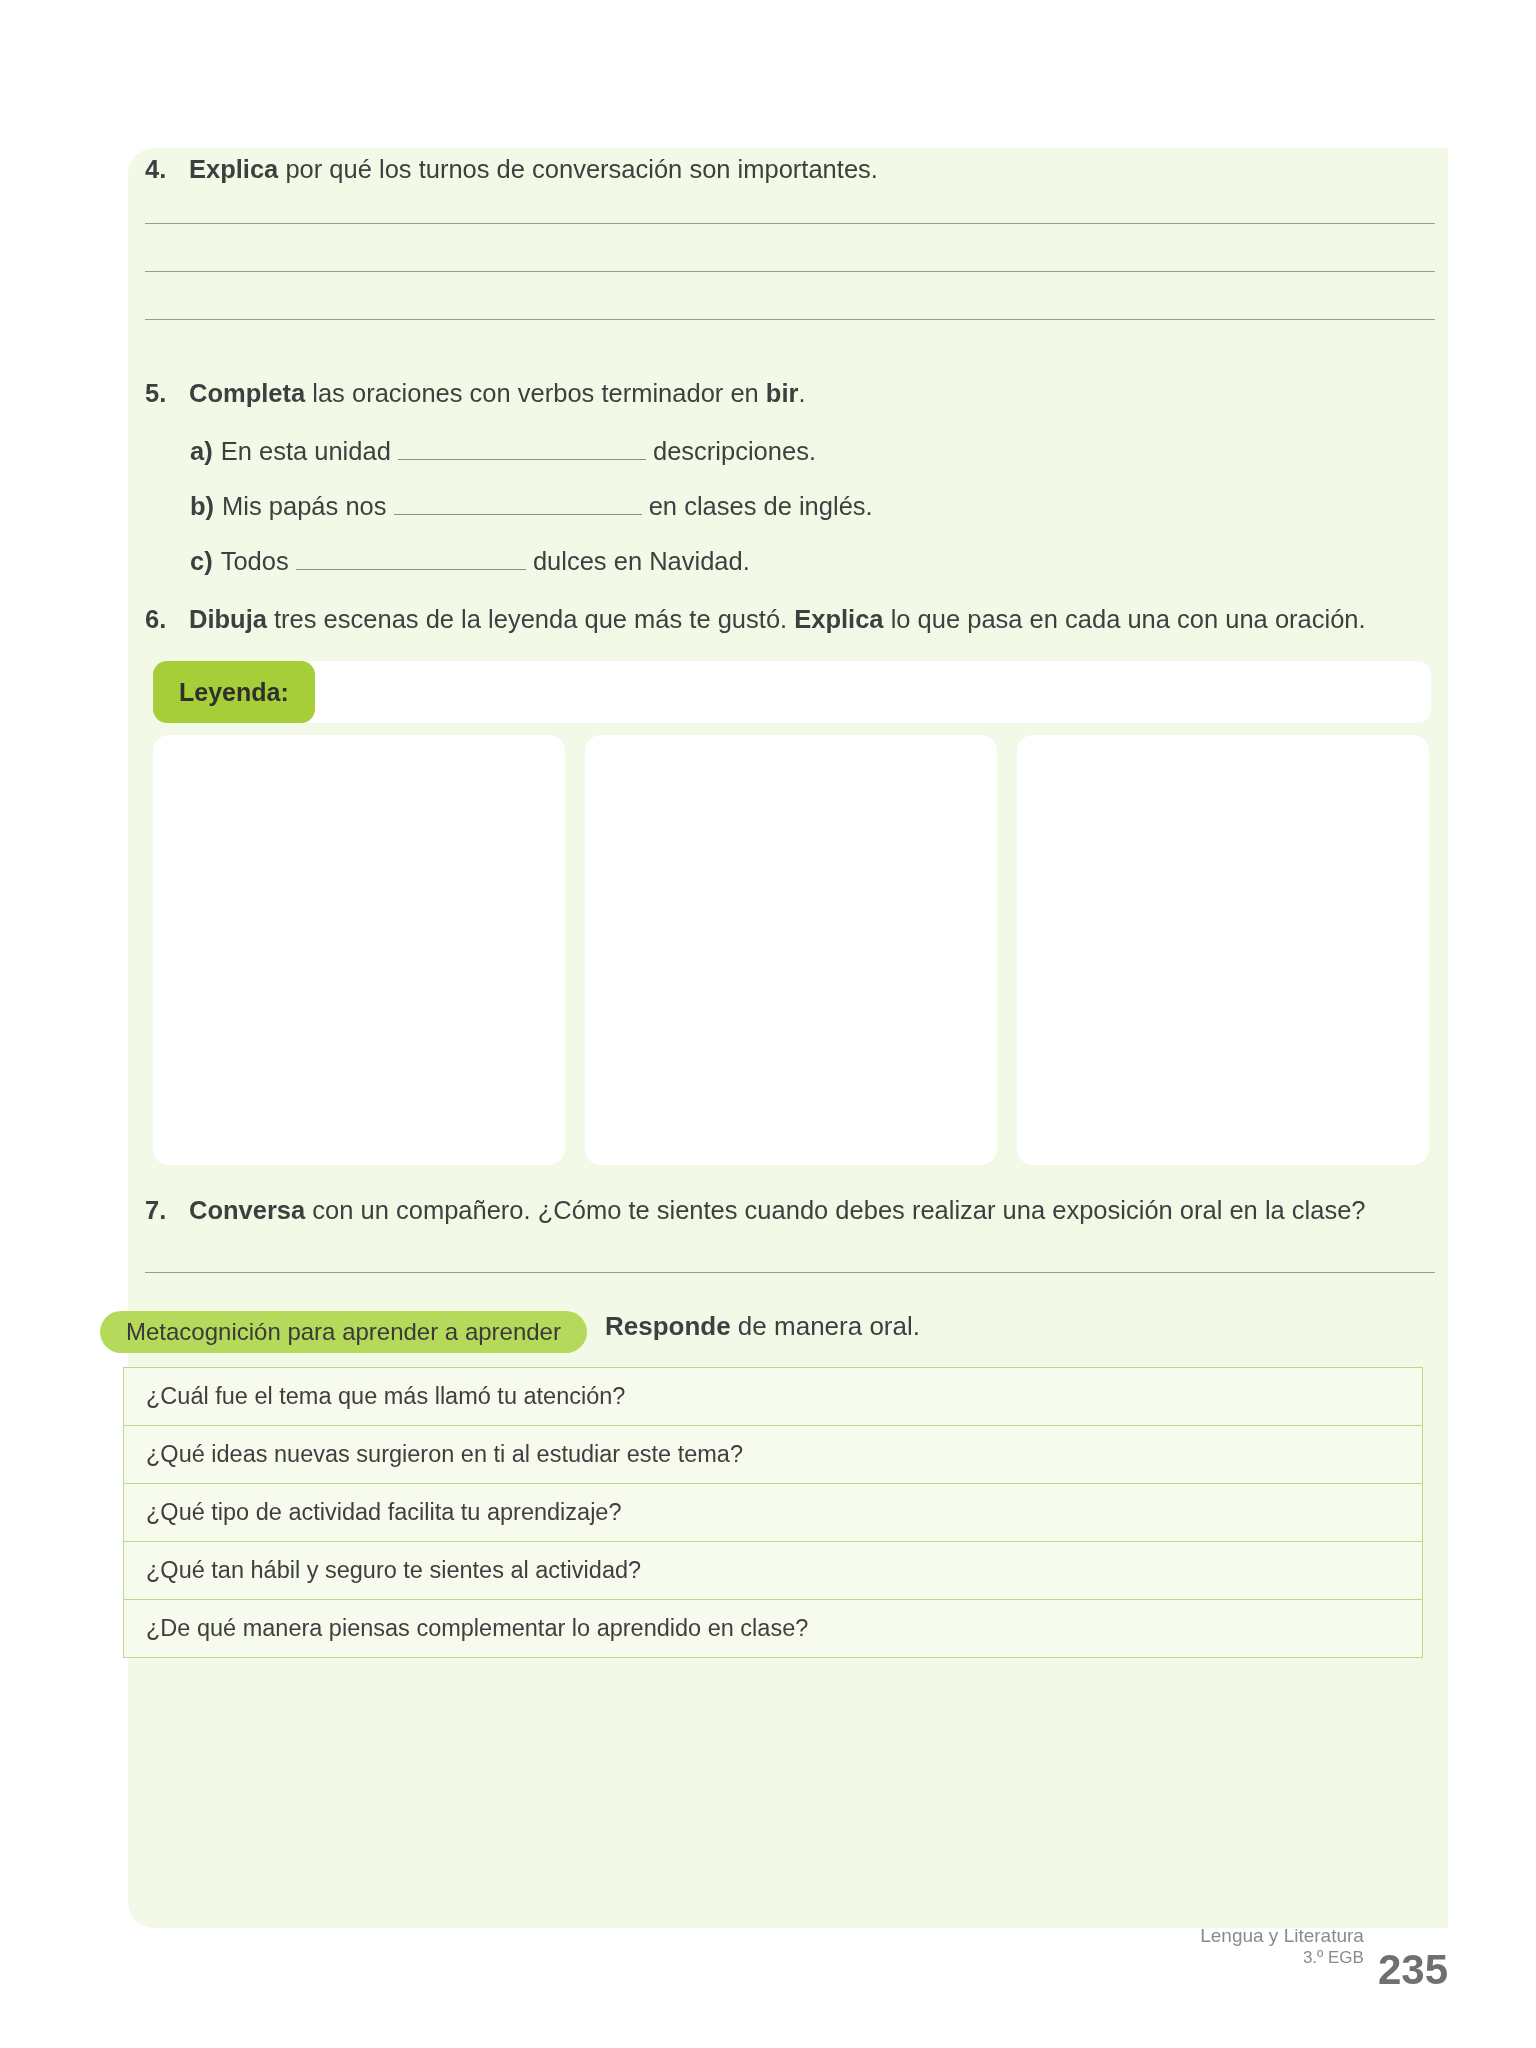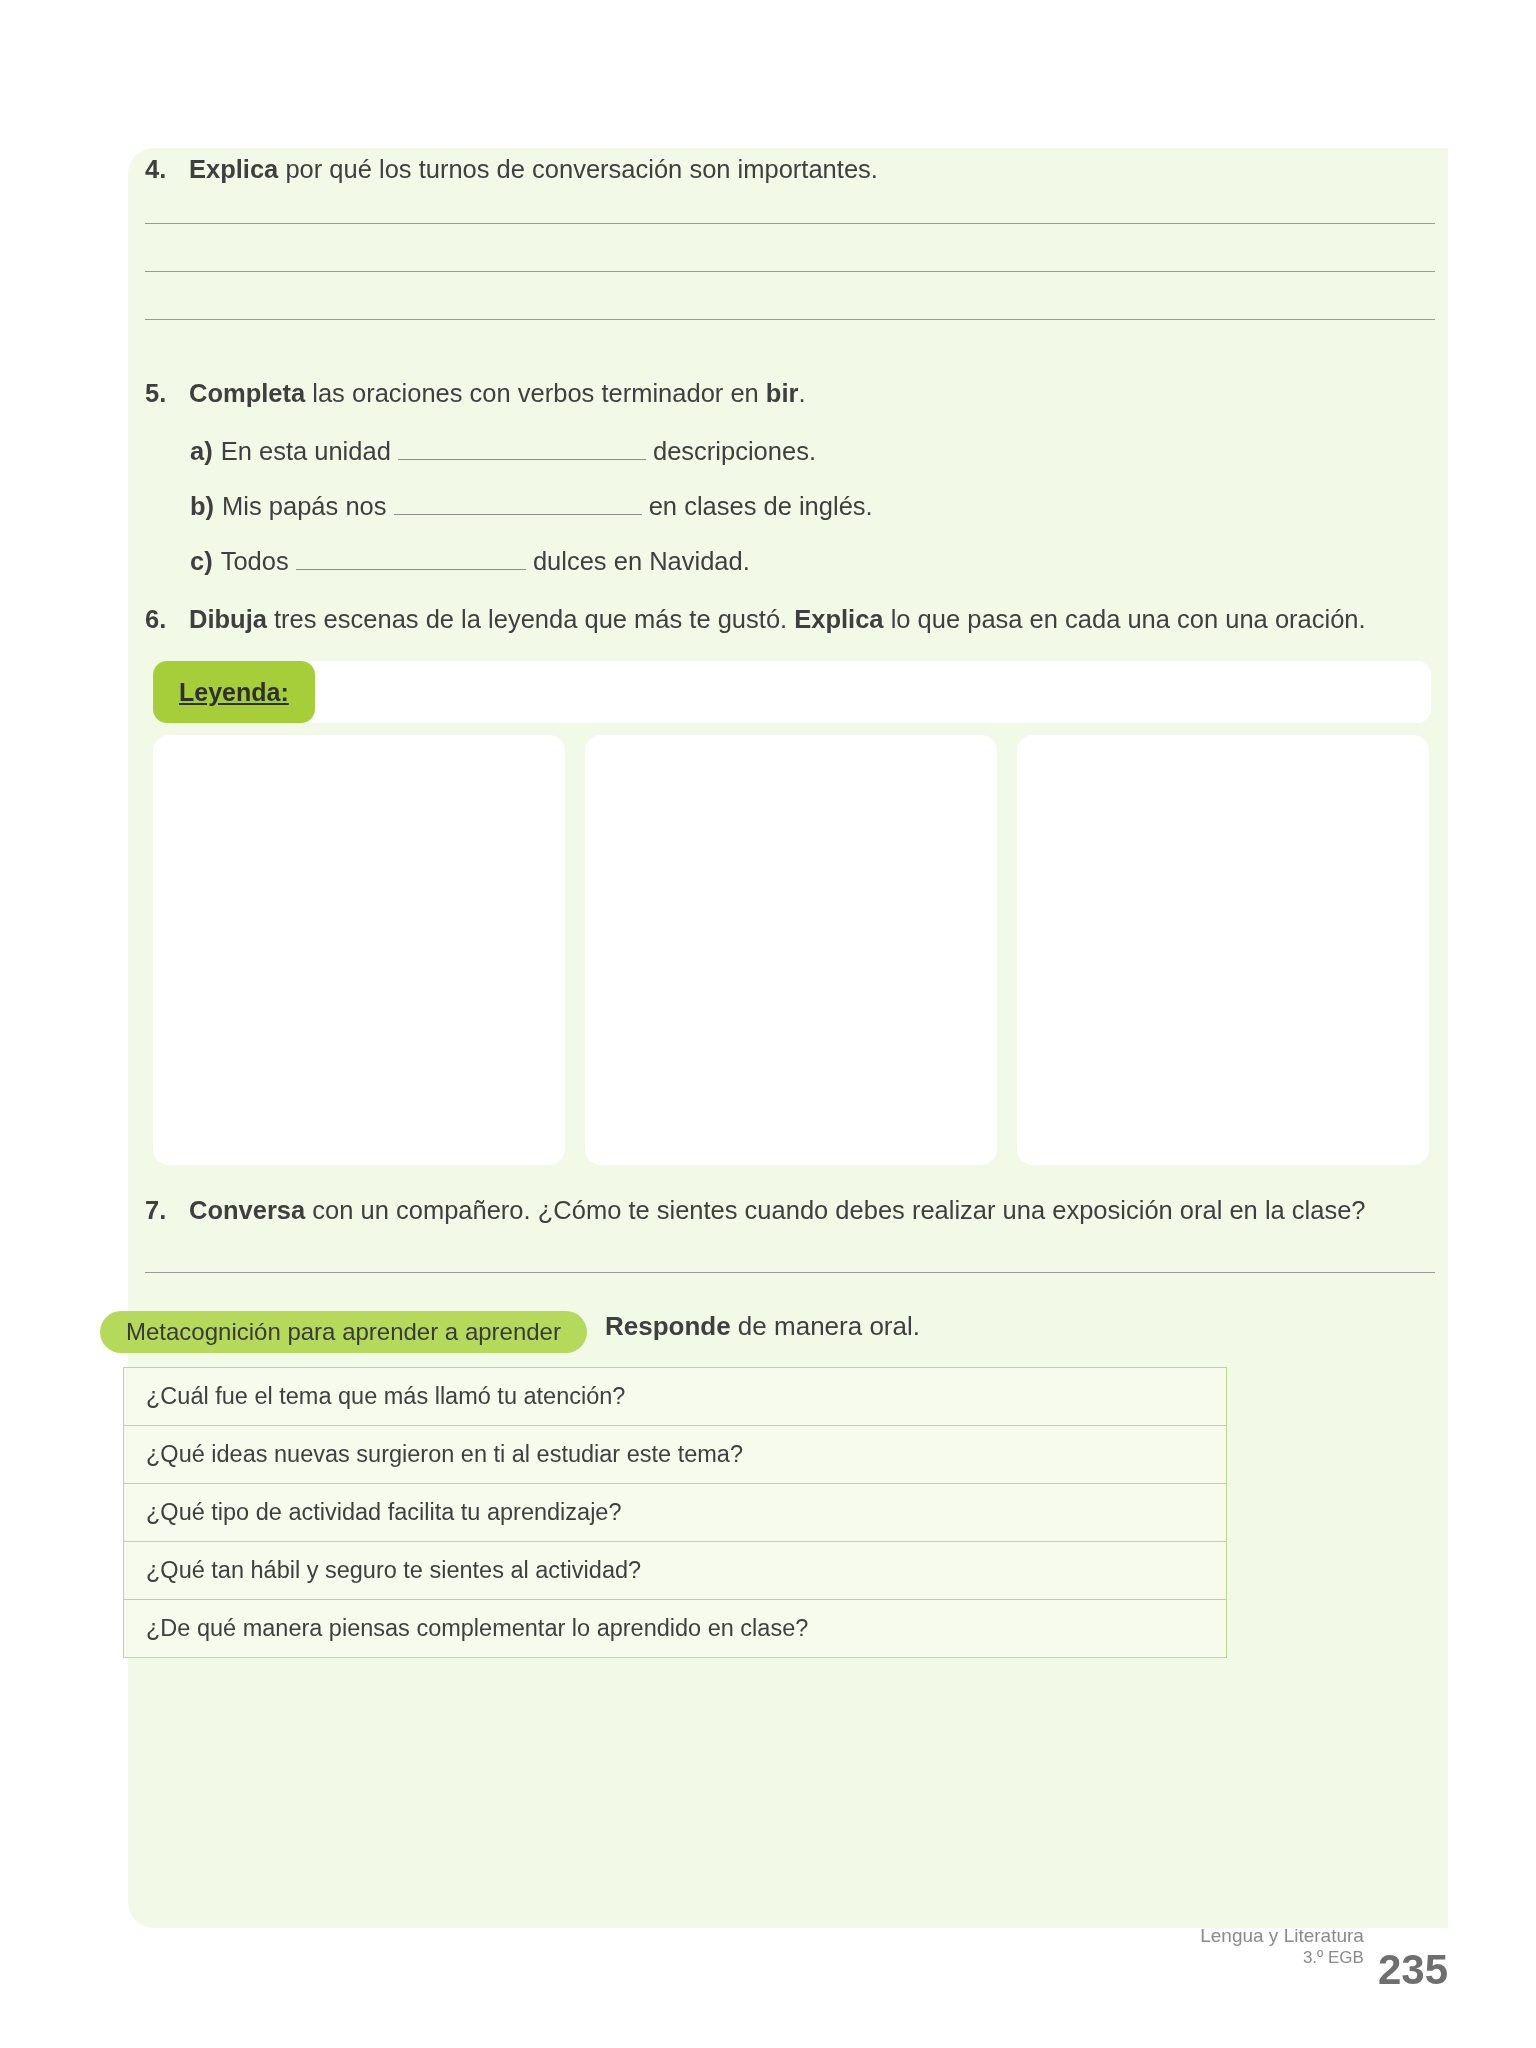--- a/index.html
+++ b/index.html
@@ -117,21 +117,20 @@
     left: 0; top: 0;
     height: 62px;
     padding: 0 26px;
     background: #a6ce39;
     border-radius: 14px;
     display: flex;
     align-items: center;
     font-weight: bold;
     font-size: 25px;
     color: #2f2f2f;
-    text-decoration: underline;
   }
 
   .draw-row {
     display: flex;
     gap: 20px;
     margin-top: 12px;
     margin-left: 8px;
   }
   .draw-box {
     width: 412px;
@@ -167,21 +166,21 @@
   }
   .meta-text {
     font-size: 26px;
     margin-left: 18px;
     color: #3f3f3f;
   }
 
   .meta-table {
     margin-top: 14px;
     margin-left: -22px;
-    width: 1104px;
+    width: 1300px;
     border: 1.5px solid #b9d98d;
     border-bottom: none;
     box-sizing: border-box;
   }
   .meta-table .row {
     border-bottom: 1.5px solid #b9d98d;
     height: 57px;
     display: flex;
     align-items: center;
     padding-left: 22px;

